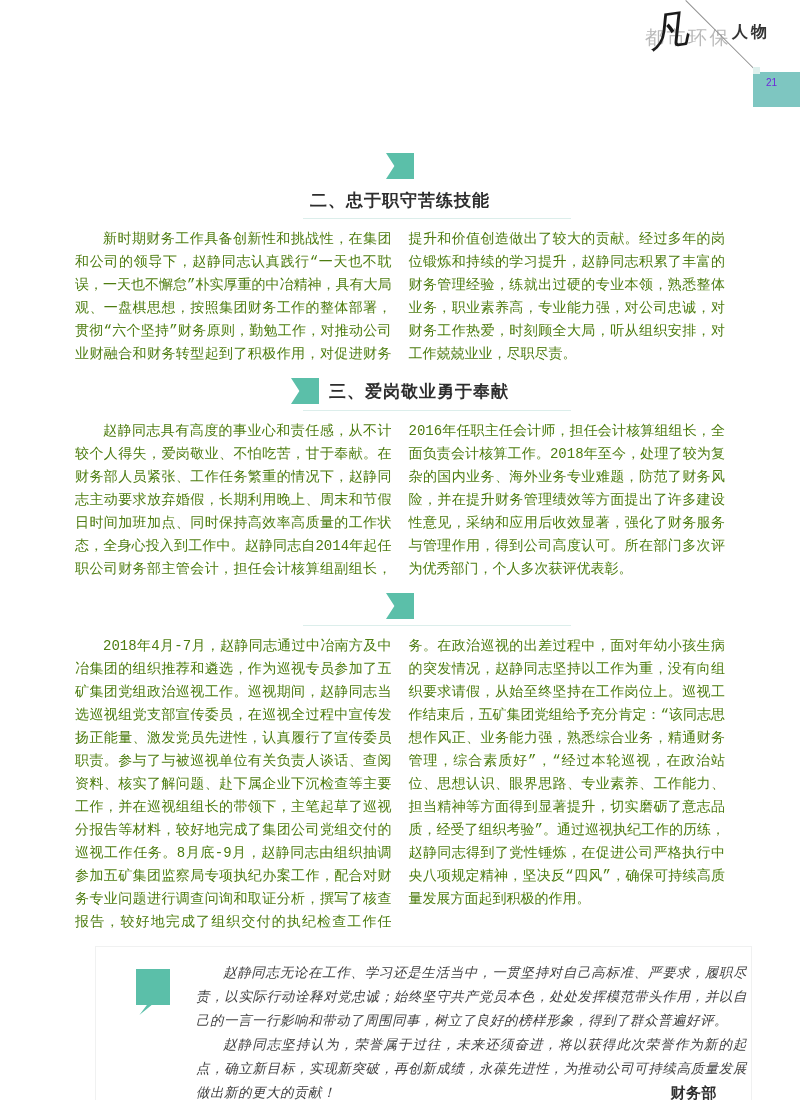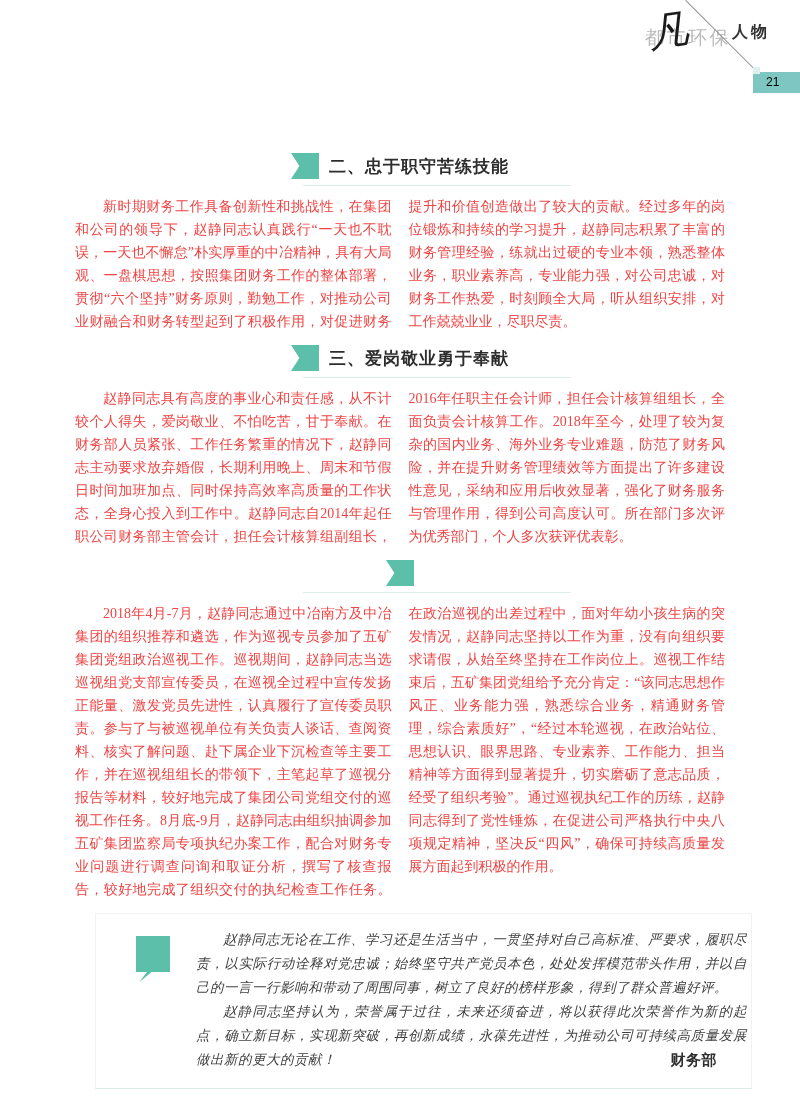--- a/index.html
+++ b/index.html
@@ -34,45 +34,45 @@
     transform-origin: 0 0;
   }
   .hdr-label {
     position: absolute; left: 732px; top: 22px;
     font-size: 16px; font-weight: 600; letter-spacing: 3px;
     color: #333;
     font-family: "Liberation Sans", sans-serif;
   }
   .page-badge {
     position: absolute; left: 753px; top: 72px;
-    width: 47px; height: 21px;
+    width: 47px; height: 35px;
     background: #7ec6c1;
-    color: #000000;
+    color: #6d28d9;
     font-family: "Liberation Sans", sans-serif;
-    font-size: 12px; line-height: 21px;
+    font-size: 10px; line-height: 21px;
     padding-left: 13px; box-sizing: border-box;
   }
   .page-badge::before {
     content: ""; position: absolute; left: 0; top: -5px;
     width: 7px; height: 7px; background: #def0ed;
   }
 
   
   .main {
     position: absolute; left: 75px; top: 140px;
     width: 650px;
   }
   .section-heading {
     position: relative;
     display: flex; align-items: center; justify-content: center;
     gap: 10px;
     padding-bottom: 7px;
     margin-top: 12px;
   }
-  .section-heading.first { margin-top: 13px; }
+  .section-heading.first { margin-top: 13px; flex-direction: column; }
   .section-heading::after {
     content: ""; position: absolute; bottom: 0;
     left: calc(50% - 97px); width: 268px; height: 1px;
     background: #dceeeb;
   }
   .h-marker {
     width: 28px; height: 26px;
     background: #5bbfa9;
     clip-path: polygon(0 0, 100% 0, 100% 100%, 0 100%, 30% 50%);
     flex: none;
@@ -82,21 +82,22 @@
     font-size: 17px; font-weight: bold;
     letter-spacing: 1px;
     color: #2d2d2d;
     font-family: "Liberation Sans", sans-serif;
   }
   .section-body {
     margin-top: 9px;
     column-count: 2; column-gap: 17px;
     font-size: 14px; line-height: 23px;
     text-align: justify; text-justify: inter-ideograph;
-    color: #ef4444;
+    color: #4d7c0f;
+    font-family: Liberation Mono, monospace;
   }
   .section-body p { margin: 0; text-indent: 2em; }
 
   
   .quote-box {
     margin: 12px 0 0 20px;
     width: 611px;
     border: 1px solid #f0f1f1;
     border-bottom-color: #d9ecea;
     display: flex;

